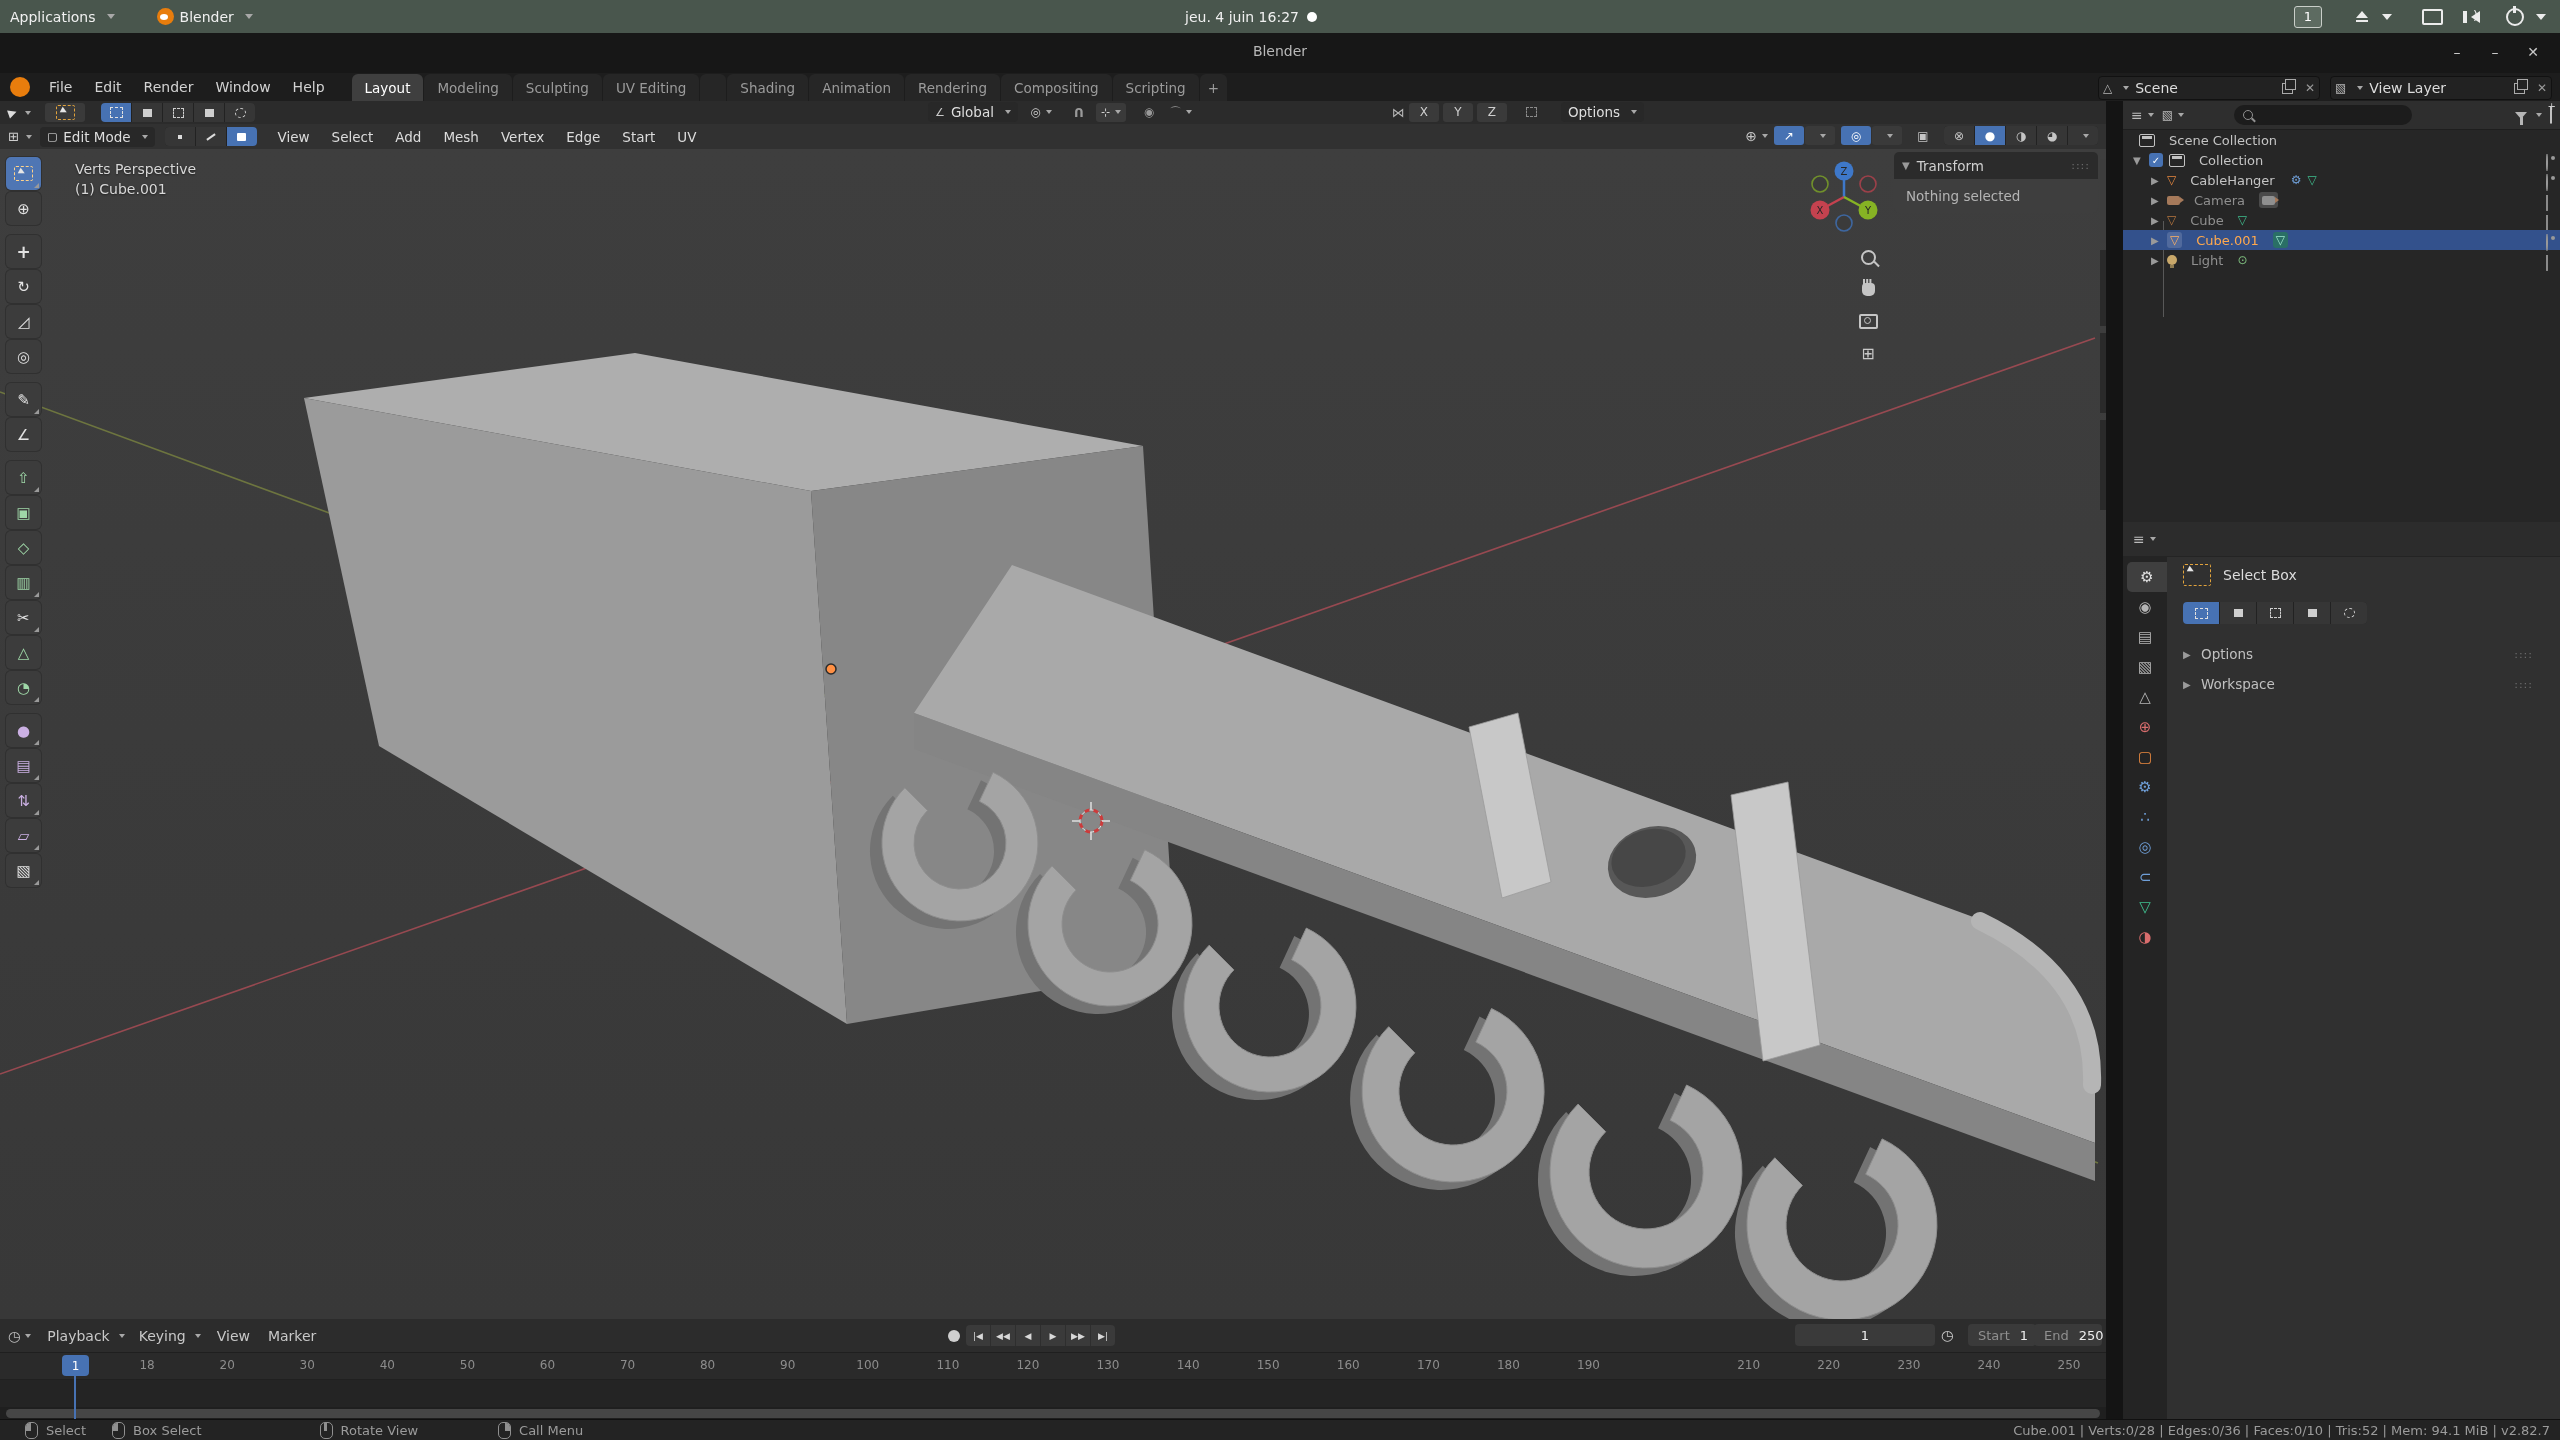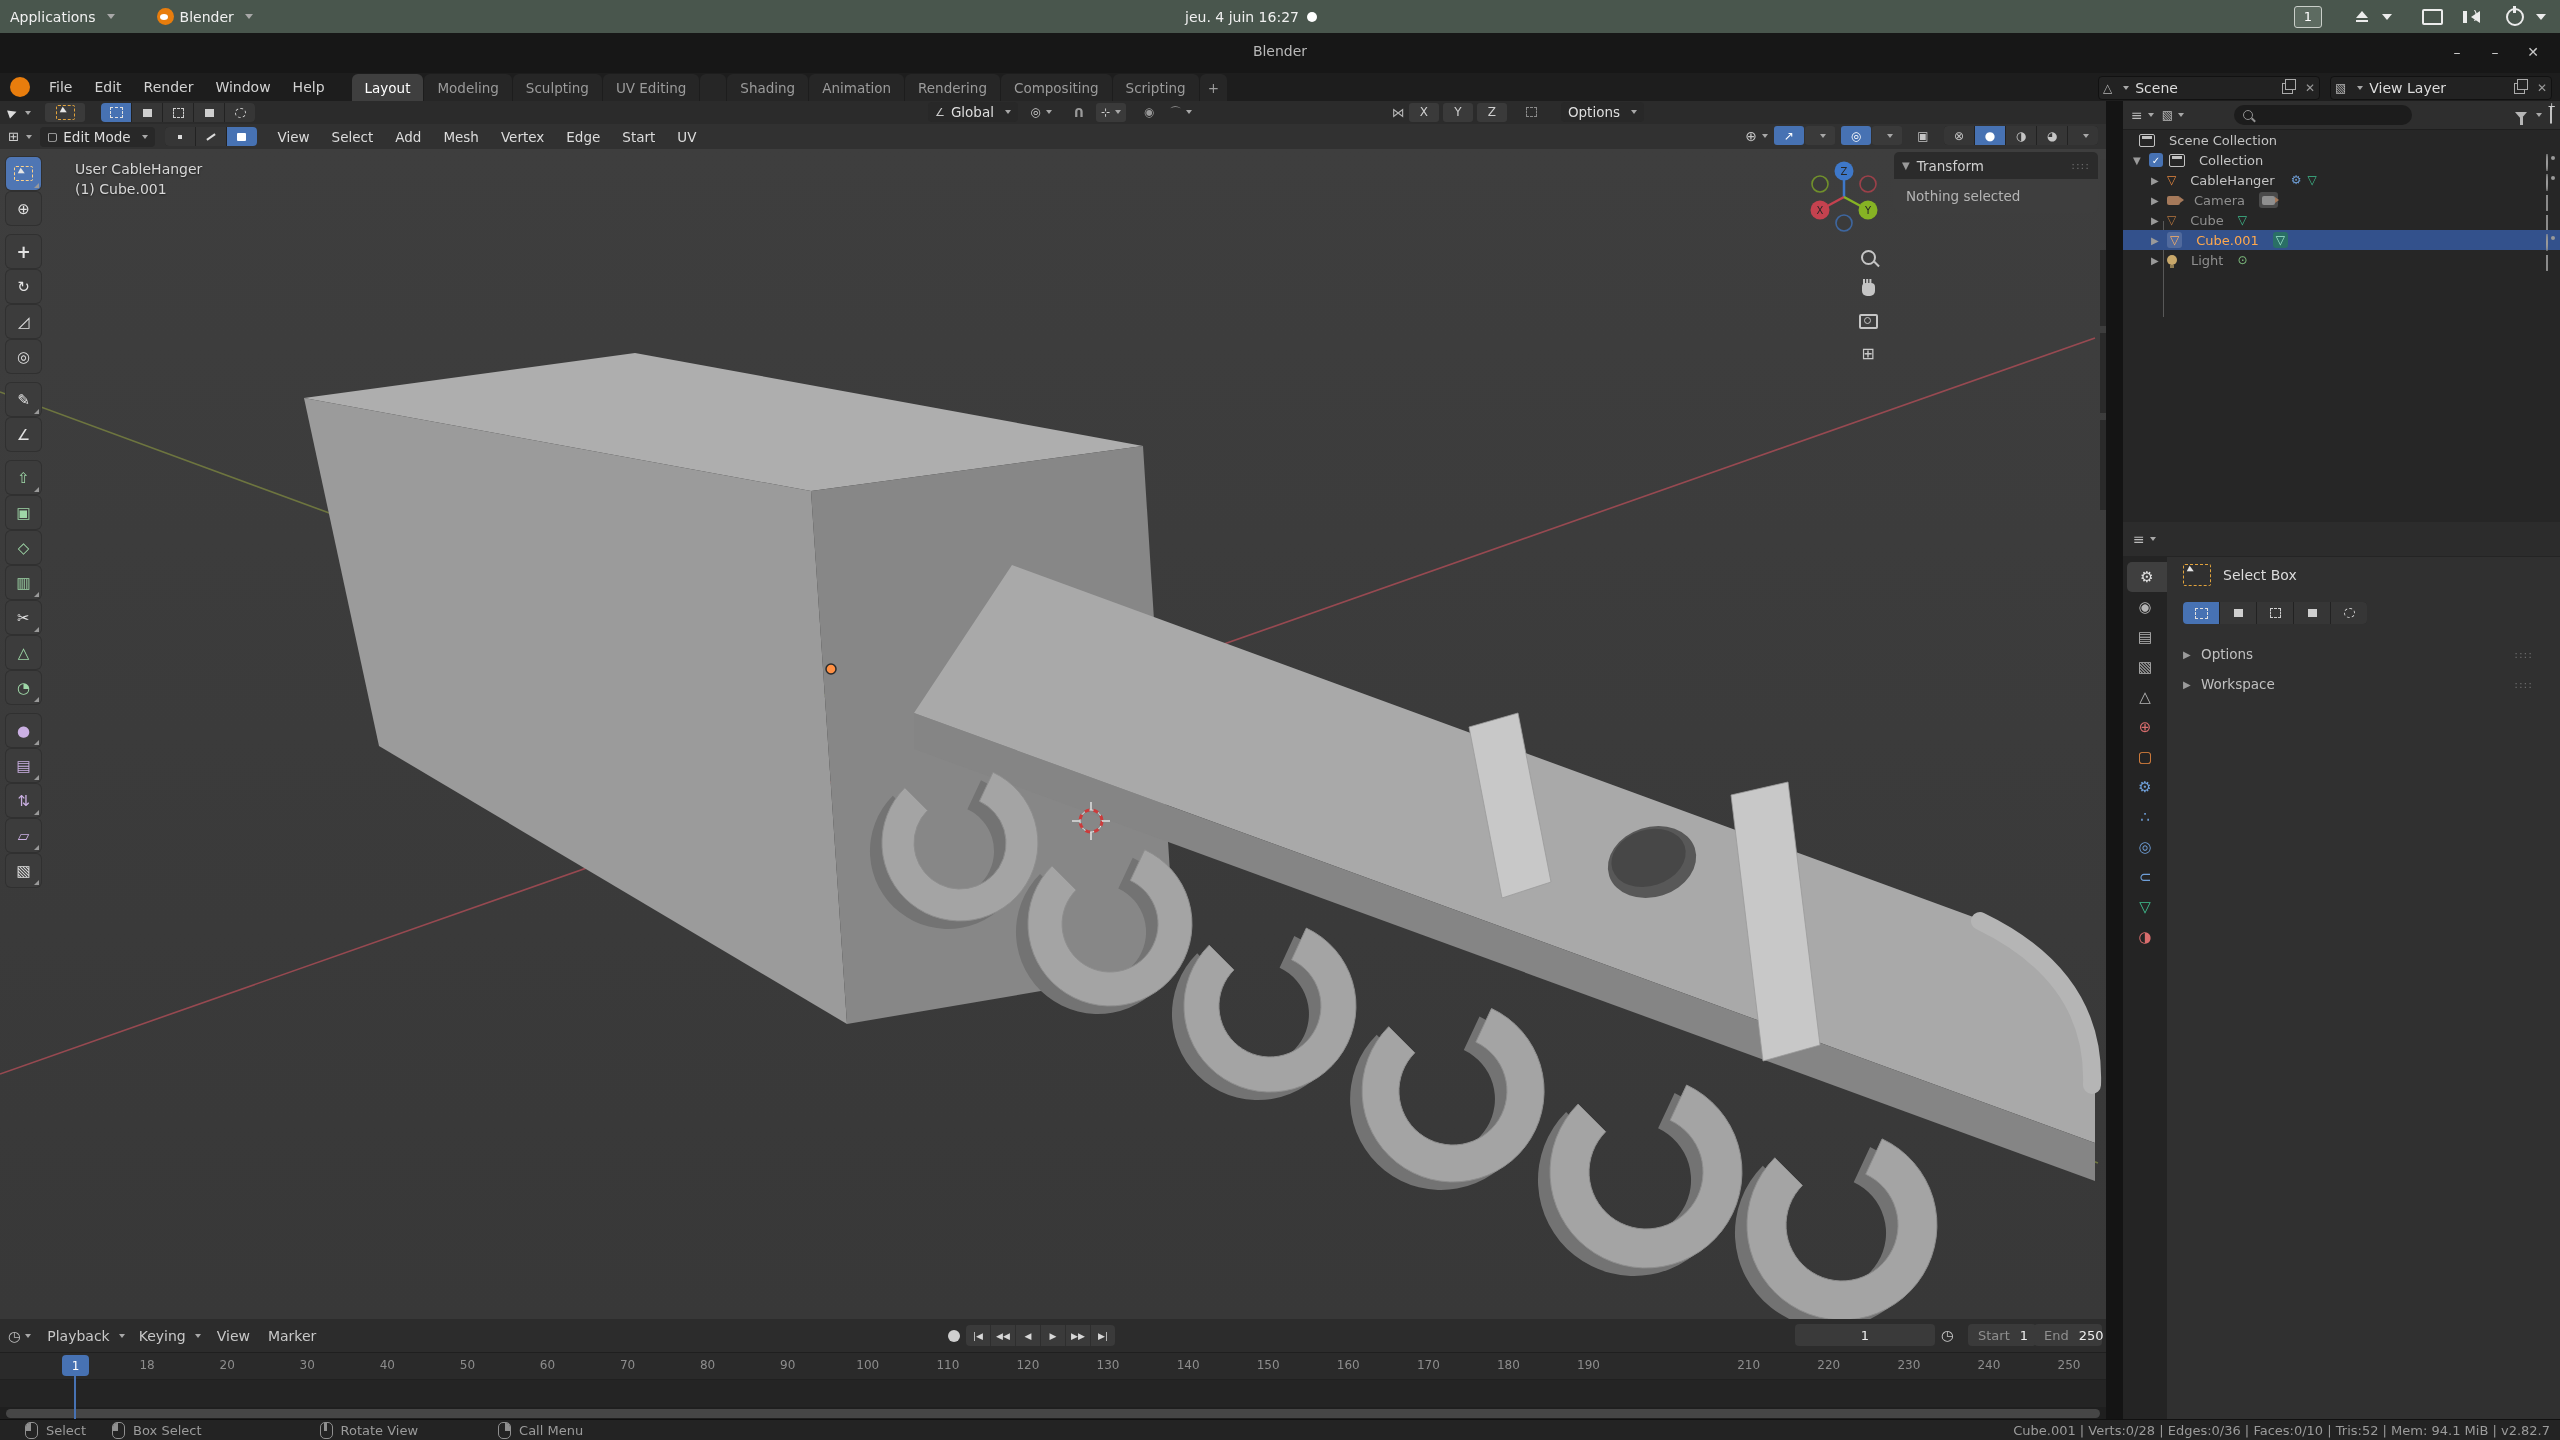--- a/index.html
+++ b/index.html
@@ -424,21 +424,21 @@
         <circle cx="1091" cy="672" r="11" fill="none" stroke="#cc3b3b" stroke-width="3" stroke-dasharray="5 4"></circle>
         <circle cx="1091" cy="672" r="11" fill="none" stroke="#e8e8e8" stroke-width="1" stroke-dasharray="4 5" stroke-dashoffset="4"></circle>
         <line x1="1091" y1="653" x2="1091" y2="661" stroke="#dadada" stroke-width="1.6"></line>
         <line x1="1091" y1="683" x2="1091" y2="691" stroke="#dadada" stroke-width="1.6"></line>
         <line x1="1072" y1="672" x2="1080" y2="672" stroke="#dadada" stroke-width="1.6"></line>
         <line x1="1102" y1="672" x2="1110" y2="672" stroke="#dadada" stroke-width="1.6"></line>
       </g>
     </svg>
 
     
-    <div class="vp-label" style="left:75px;top:12px;">User CableHanger</div>
+    <div class="vp-label" style="left:75px;top:12px;">Verts Perspective</div>
     <div class="vp-label" style="left:75px;top:32px;">(1) Cube.001</div>
 
     
     <div class="vtoolbar">
       <div class="tbtn active">
           <span class="curbox" style="border-color:#ffd28a;"></span>
           <span class="corner"></span>
         </div>
       <div class="tbtn">
           <span>⊕</span>

